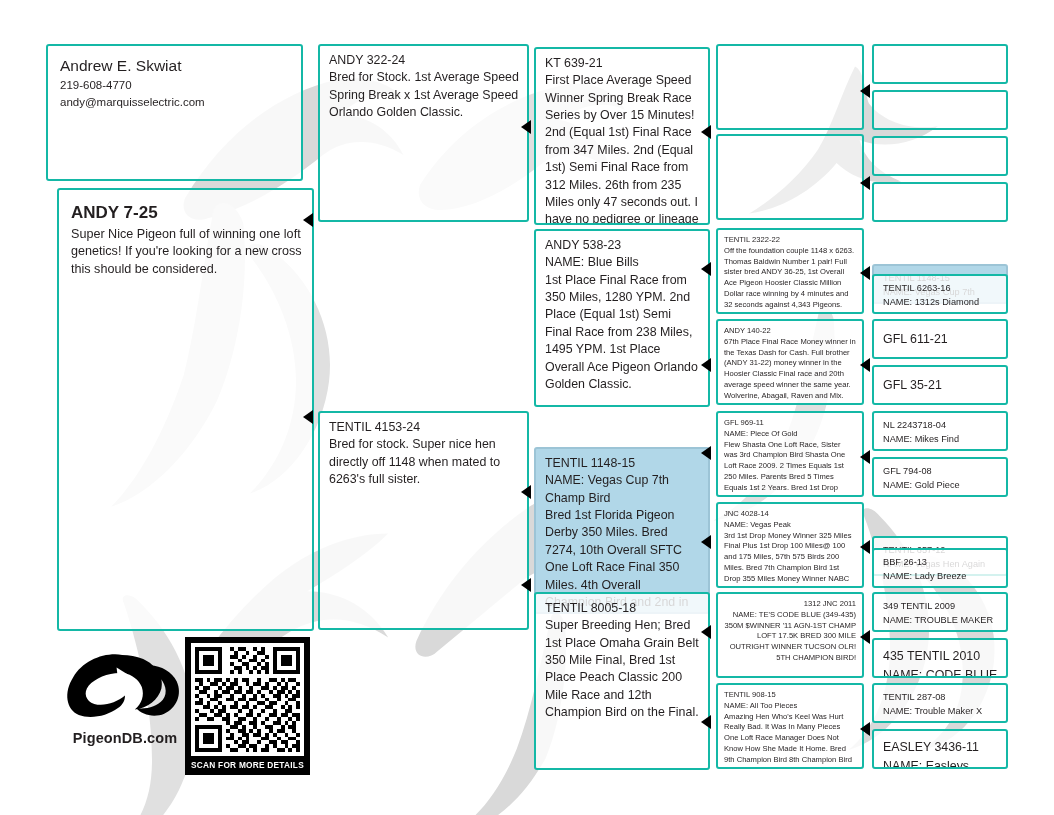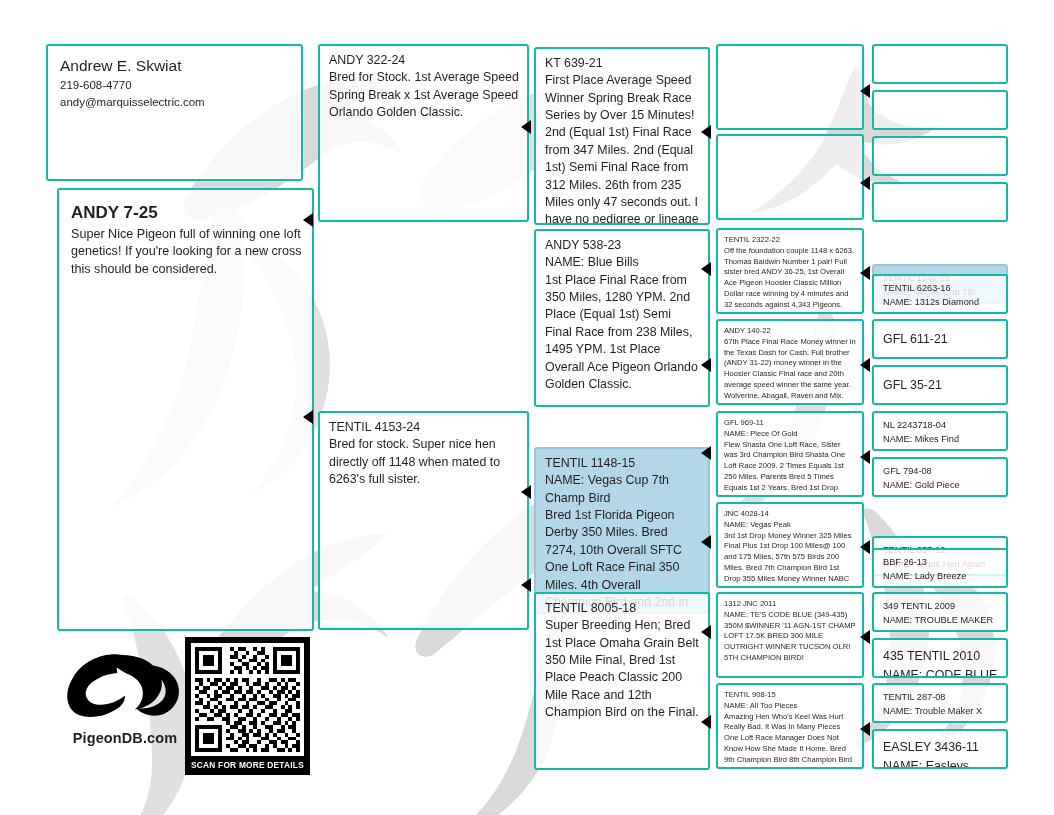--- a/index.html
+++ b/index.html
@@ -167,21 +167,21 @@
   <div class="card" style="left:716px;top:411px;width:148px;height:86px;padding:5px 6px 5px 6px;">
     <p class="t-small">GFL 969-11</p>
     <p class="t-small">NAME: Piece Of Gold</p>
     <p class="t-small">Flew Shasta One Loft Race, Sister was 3rd Champion Bird Shasta One Loft Race 2009. 2 Times Equals 1st 250 Miles. Parents Bred 5 Times Equals 1st 2 Years. Bred 1st Drop Winner 355 Mile Final NABC</p>
   </div>
   <div class="card" style="left:716px;top:502px;width:148px;height:86px;padding:5px 6px 5px 6px;">
     <p class="t-small">JNC 4028-14</p>
     <p class="t-small">NAME: Vegas Peak</p>
     <p class="t-small">3rd 1st Drop Money Winner 325 Miles Final Plus 1st Drop 100 Miles@ 100 and 175 Miles, 57th 575 Birds 200 Miles. Bred 7th Champion Bird 1st Drop 355 Miles Money Winner NABC One Loft Race, 6th</p>
   </div>
-  <div class="card" style="left:716px;top:592px;width:148px;height:86px;padding:5px 6px 5px 6px;">
+  <div class="card" style="left:716px;top:592px;width:148px;height:86px;padding:5px 6px 5px 6px;text-align:right;">
     <p class="t-small">1312 JNC 2011</p>
     <p class="t-small">NAME: TE'S CODE BLUE (349-435)</p>
     <p class="t-small">350M $WINNER '11 AGN-1ST CHAMP LOFT 17.5K BRED 300 MILE OUTRIGHT WINNER TUCSON OLR! 5TH CHAMPION BIRD!</p>
   </div>
   <div class="card" style="left:716px;top:683px;width:148px;height:86px;padding:5px 6px 5px 6px;">
     <p class="t-small">TENTIL 908-15</p>
     <p class="t-small">NAME: All Too Pieces</p>
     <p class="t-small">Amazing Hen Who's Keel Was Hurt Really Bad. It Was In Many Pieces One Loft Race Manager Does Not Know How She Made It Home. Bred 9th Champion Bird 8th Champion Bird CBC One Loft Race 15th</p>
   </div>
 

